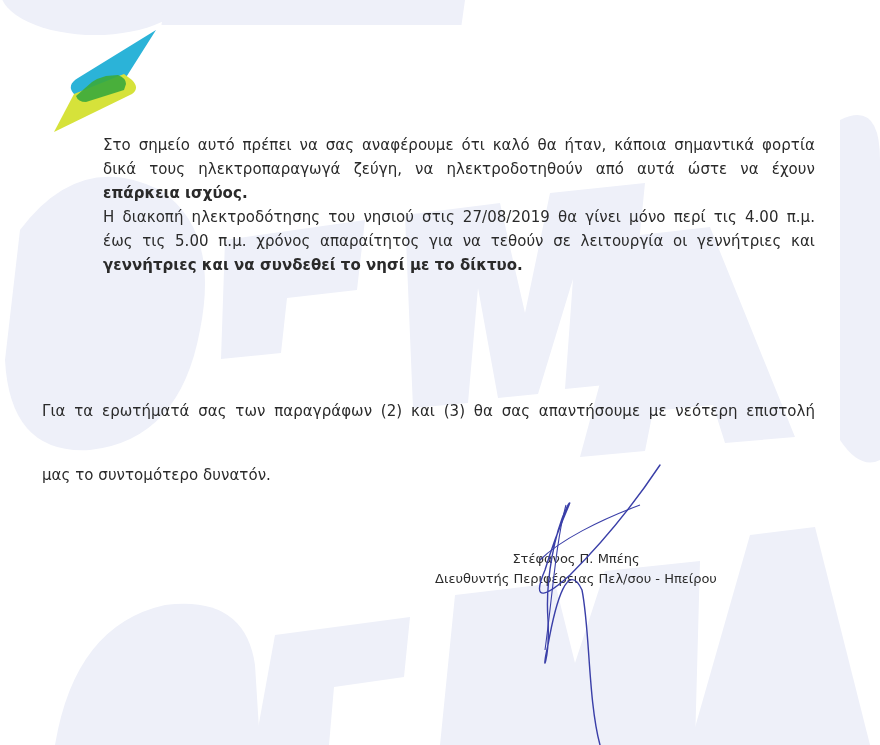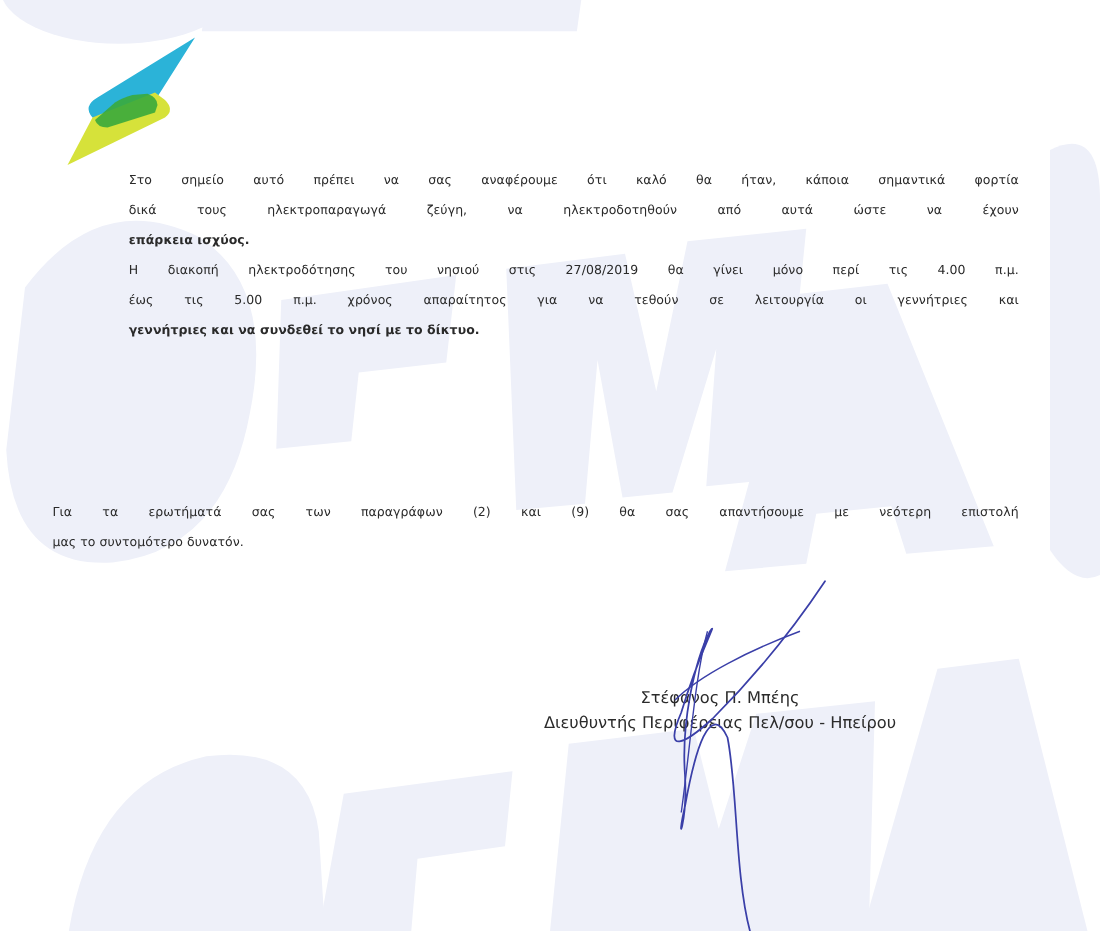--- a/index.html
+++ b/index.html
@@ -11,28 +11,28 @@
     }
     .watermark {
       position: absolute; left: 0; top: 0; width: 880px; height: 745px;
       pointer-events: none; z-index: 0;
     }
     .logo {
       position: absolute; left: 48px; top: 28px; width: 112px; height: 105px; z-index: 2;
     }
     .body-text {
       position: absolute; z-index: 3;
-      font-size: 10px; line-height: 24px; letter-spacing: 0.05px;
+      font-size: 15px; line-height: 24px; letter-spacing: 0.05px;
     }
     .para1 { left: 103px; top: 133px; width: 712px; }
     .para1 .line { display: block; text-align: justify; text-align-last: justify; height: 24px; white-space: nowrap; }
     .para1 .line.last { text-align-last: left; font-weight: bold; }
     .para3 { left: 42px; top: 399px; width: 773px; }
     .para3 .line { display: block; text-align: justify; text-align-last: justify; height: 24px; white-space: nowrap; }
-    .para3 .line.last { text-align-last: left; }
+    .para3 .line.last { text-align-last: left; margin-top: 40px; }
     .signature-block {
       position: absolute; z-index: 3; left: 400px; top: 549px; width: 352px;
       text-align: center; font-family: "DejaVu Sans", sans-serif; font-size: 13px; line-height: 20px;
       color: #2b2b2b;
     }
     .sig-scribble {
       position: absolute; z-index: 4; left: 0; top: 0; width: 880px; height: 745px; pointer-events: none;
     }
   </style>
 </head>
@@ -66,21 +66,21 @@
 <div class="body-text para1">
   <span class="line">Στο σημείο αυτό πρέπει να σας αναφέρουμε ότι καλό θα ήταν, κάποια σημαντικά φορτία</span>
   <span class="line">δικά τους ηλεκτροπαραγωγά ζεύγη, να ηλεκτροδοτηθούν από αυτά ώστε να έχουν</span>
   <span class="line last">επάρκεια ισχύος.</span>
   <span class="line">Η διακοπή ηλεκτροδότησης του νησιού στις 27/08/2019 θα γίνει μόνο περί τις 4.00 π.μ.</span>
   <span class="line">έως τις 5.00 π.μ. χρόνος απαραίτητος για να τεθούν σε λειτουργία οι γεννήτριες και</span>
   <span class="line last">γεννήτριες και να συνδεθεί το νησί με το δίκτυο.</span>
 </div>
 
 <div class="body-text para3">
-  <span class="line">Για τα ερωτήματά σας των παραγράφων (2) και (9) θα σας απαντήσουμε με νεότερη επιστολή</span>
+  <span class="line">Για τα ερωτήματά σας των παραγράφων (2) και (3) θα σας απαντήσουμε με νεότερη επιστολή</span>
   <span class="line last">μας το συντομότερο δυνατόν.</span>
 </div>
 
 <div class="signature-block">
   <div>Στέφανος Π. Μπέης</div>
   <div>Διευθυντής Περιφέρειας Πελ/σου - Ηπείρου</div>
 </div>
 
 <svg class="sig-scribble" viewBox="0 0 880 745" xmlns="http://www.w3.org/2000/svg">
   <path d="M660 465 C630 510 600 545 570 575 C548 595 530 605 545 570 C560 520 575 495 568 505 C555 530 545 580 548 620 C550 660 540 680 548 645 C556 600 568 560 582 590 C590 630 588 700 600 745" fill="none" stroke="#3a3fa8" stroke-width="1.4" stroke-linecap="round"></path>

